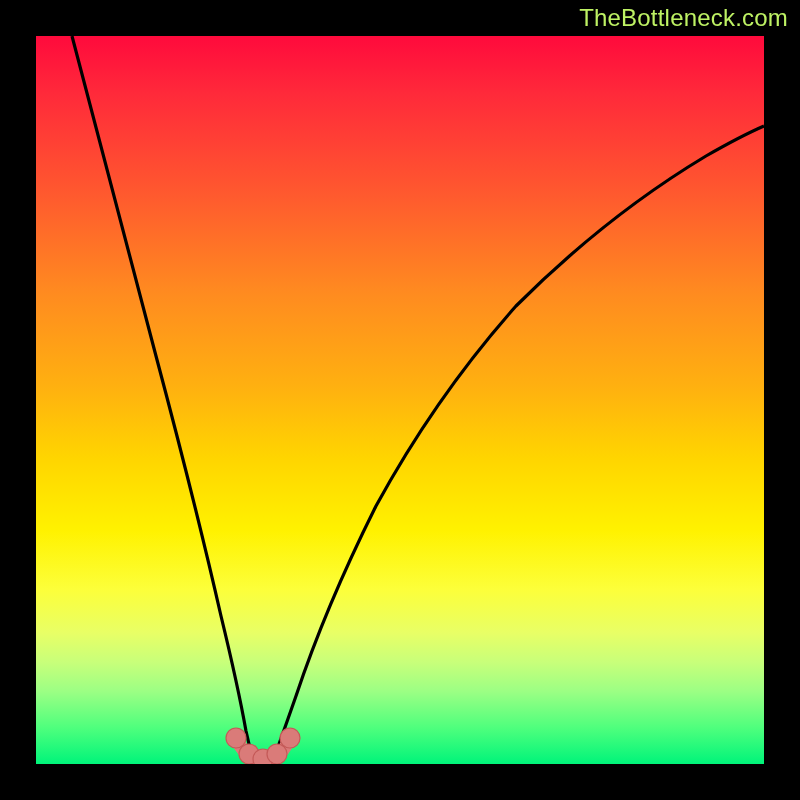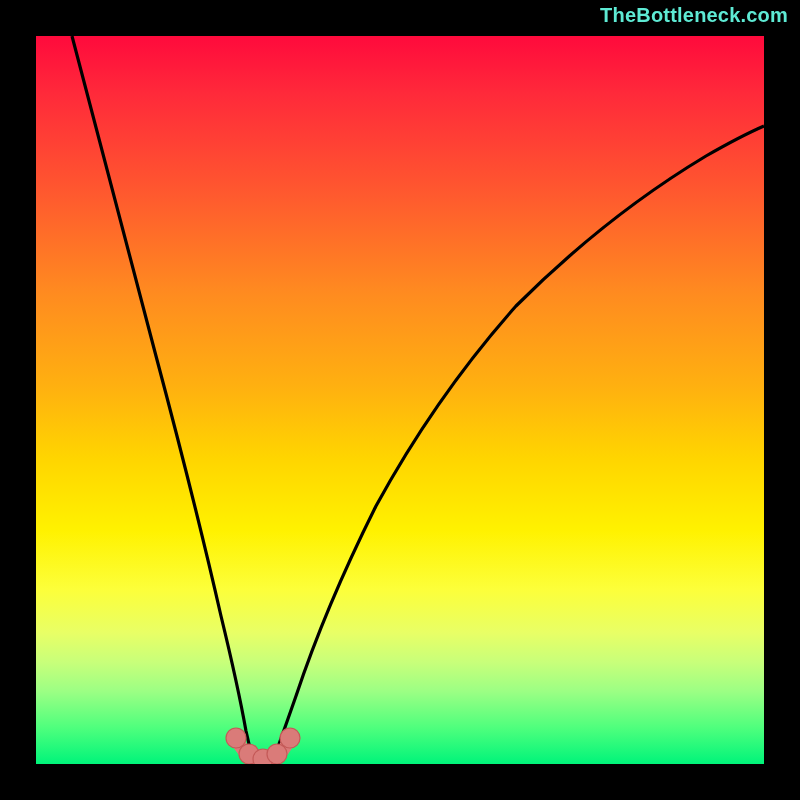--- a/index.html
+++ b/index.html
@@ -8,23 +8,23 @@
   .frame {
     position: absolute;
     left: 0; top: 0;
     width: 800px; height: 800px;
     background: #000;
   }
   .watermark {
     position: absolute;
     top: 4px;
     right: 12px;
-    color: #5eead4;
-    font-size: 20px;
-    font-weight: 700;
+    color: #bef264;
+    font-size: 24px;
+    font-weight: 400;
     letter-spacing: 0.2px;
     z-index: 10;
   }
   .plot {
     position: absolute;
     left: 36px;
     top: 36px;
     width: 728px;
     height: 728px;
     background: linear-gradient(to bottom,

